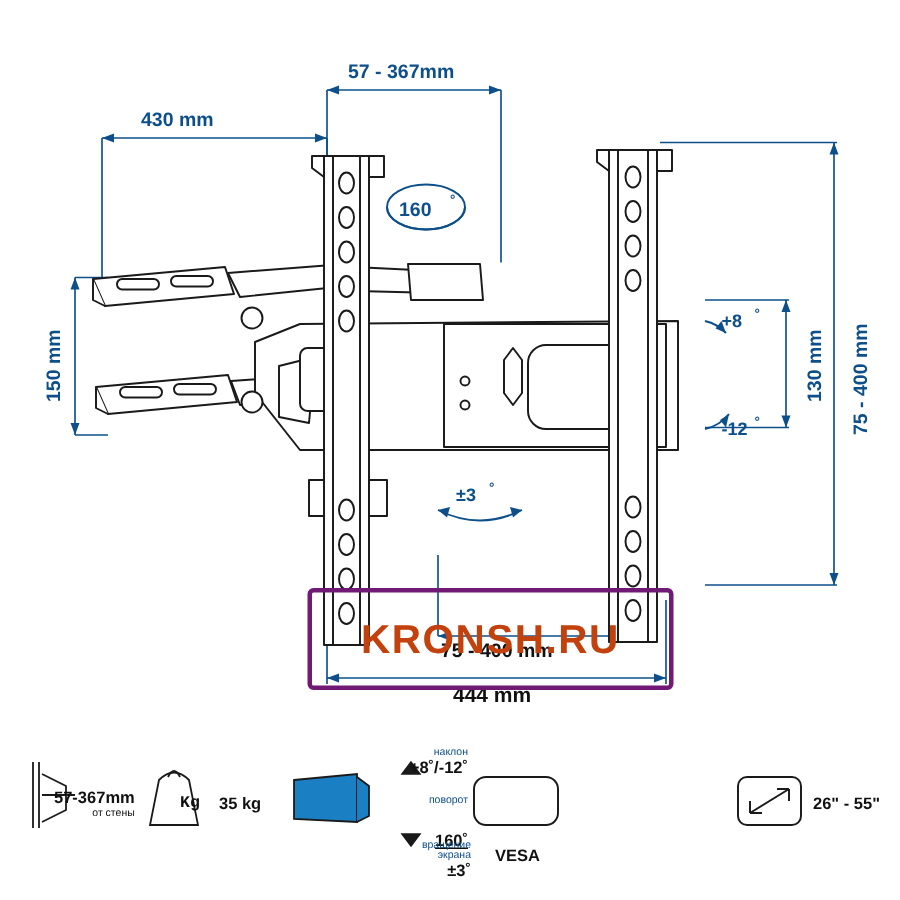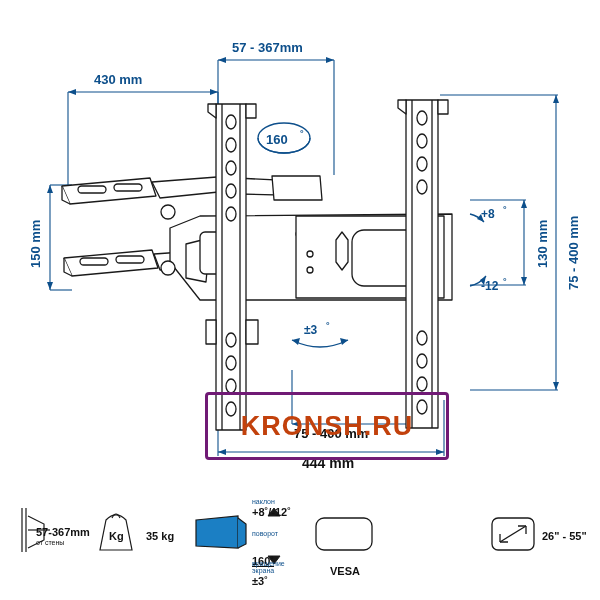--- a/index.html
+++ b/index.html
@@ -25,21 +25,21 @@
     color:#c2410c;
     font-size:27px;
     font-weight:bold;
     letter-spacing:1px;
     font-family:"Liberation Sans", sans-serif;
     pointer-events:none;
   }
   .footer{
     position:absolute;left:0;top:488px;width:600px;height:112px;
   }
-  .f-item{position:absolute;}
+  .f-item{position:absolute;text-align:right;}
   .f-txt{font-size:11px;font-weight:bold;color:#111;line-height:1.15;}
   .f-small{font-size:7px;color:#111;font-weight:normal;}
   .f-blue{color:#0d4f8b;}
 </style>
 </head>
 <body>
 
 <div class="stage">
 <svg width="600" height="600" viewBox="0 0 600 600">
 
@@ -239,21 +239,21 @@
 
 <div class="watermark">KRONSH.RU</div>
 
 <div class="footer">
 
   <div class="f-item" style="left:36px;top:38px;">
     <div class="f-txt">57-367mm</div>
     <div class="f-small">от стены</div>
   </div>
 
-  <div class="f-item" style="left:109px;top:42px;">
+  <div class="f-item" style="left:120px;top:42px;font-family:Liberation Mono, monospace;">
     <div class="f-txt">Kg</div>
   </div>
 
   <div class="f-item" style="left:146px;top:42px;">
     <div class="f-txt">35 kg</div>
   </div>
 
   <div class="f-item" style="left:252px;top:10px;width:60px;">
     <div class="f-small f-blue">наклон</div>
     <div class="f-txt" style="margin-top:1px;">+8˚/-12˚</div>

